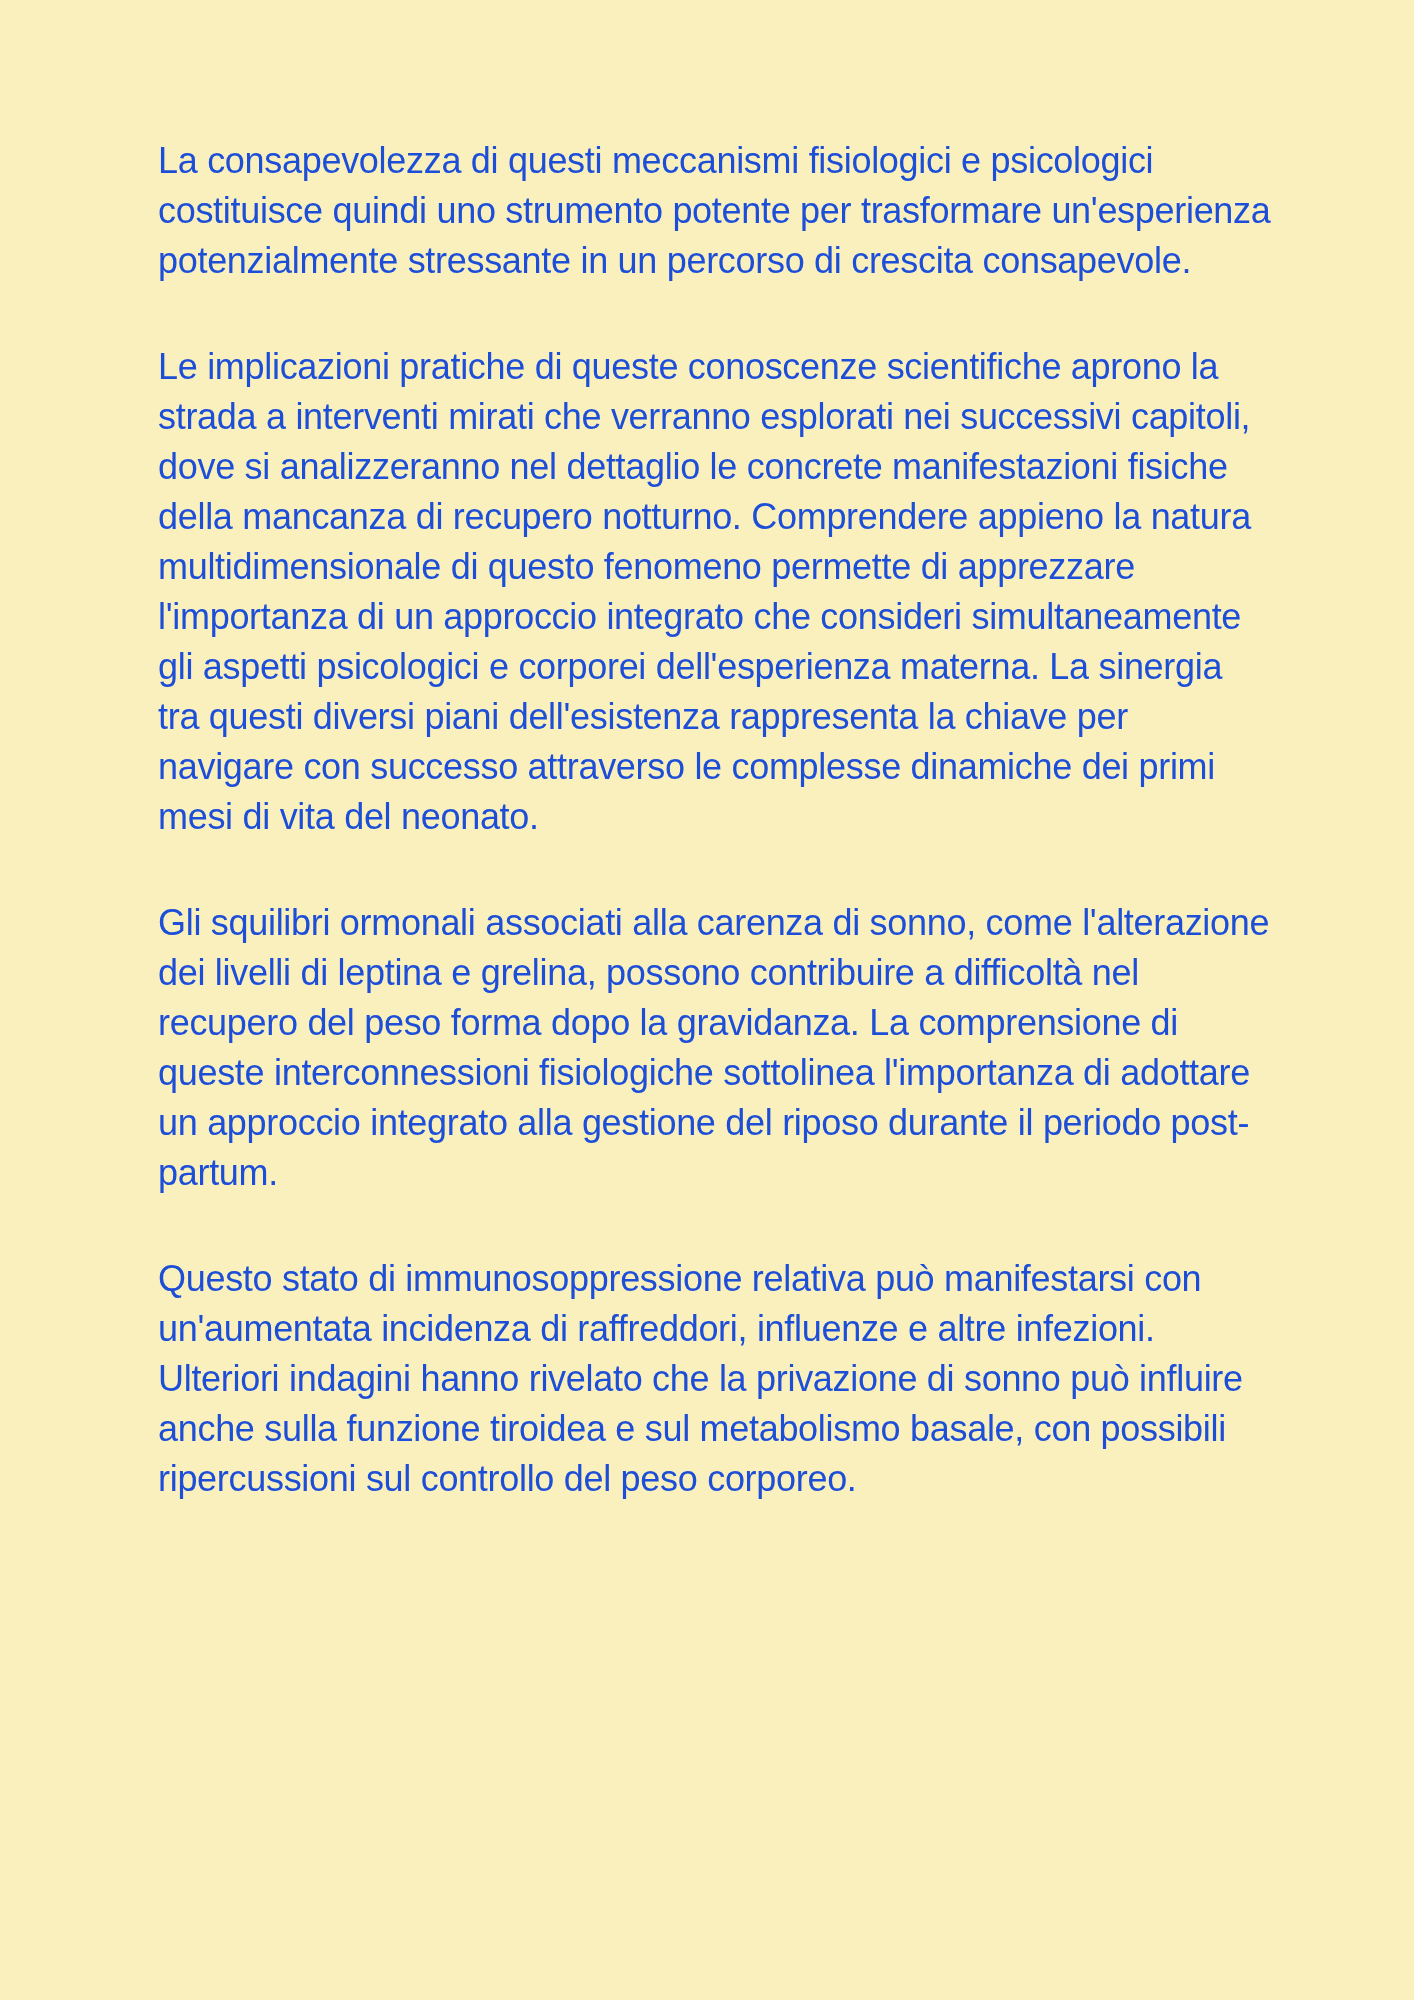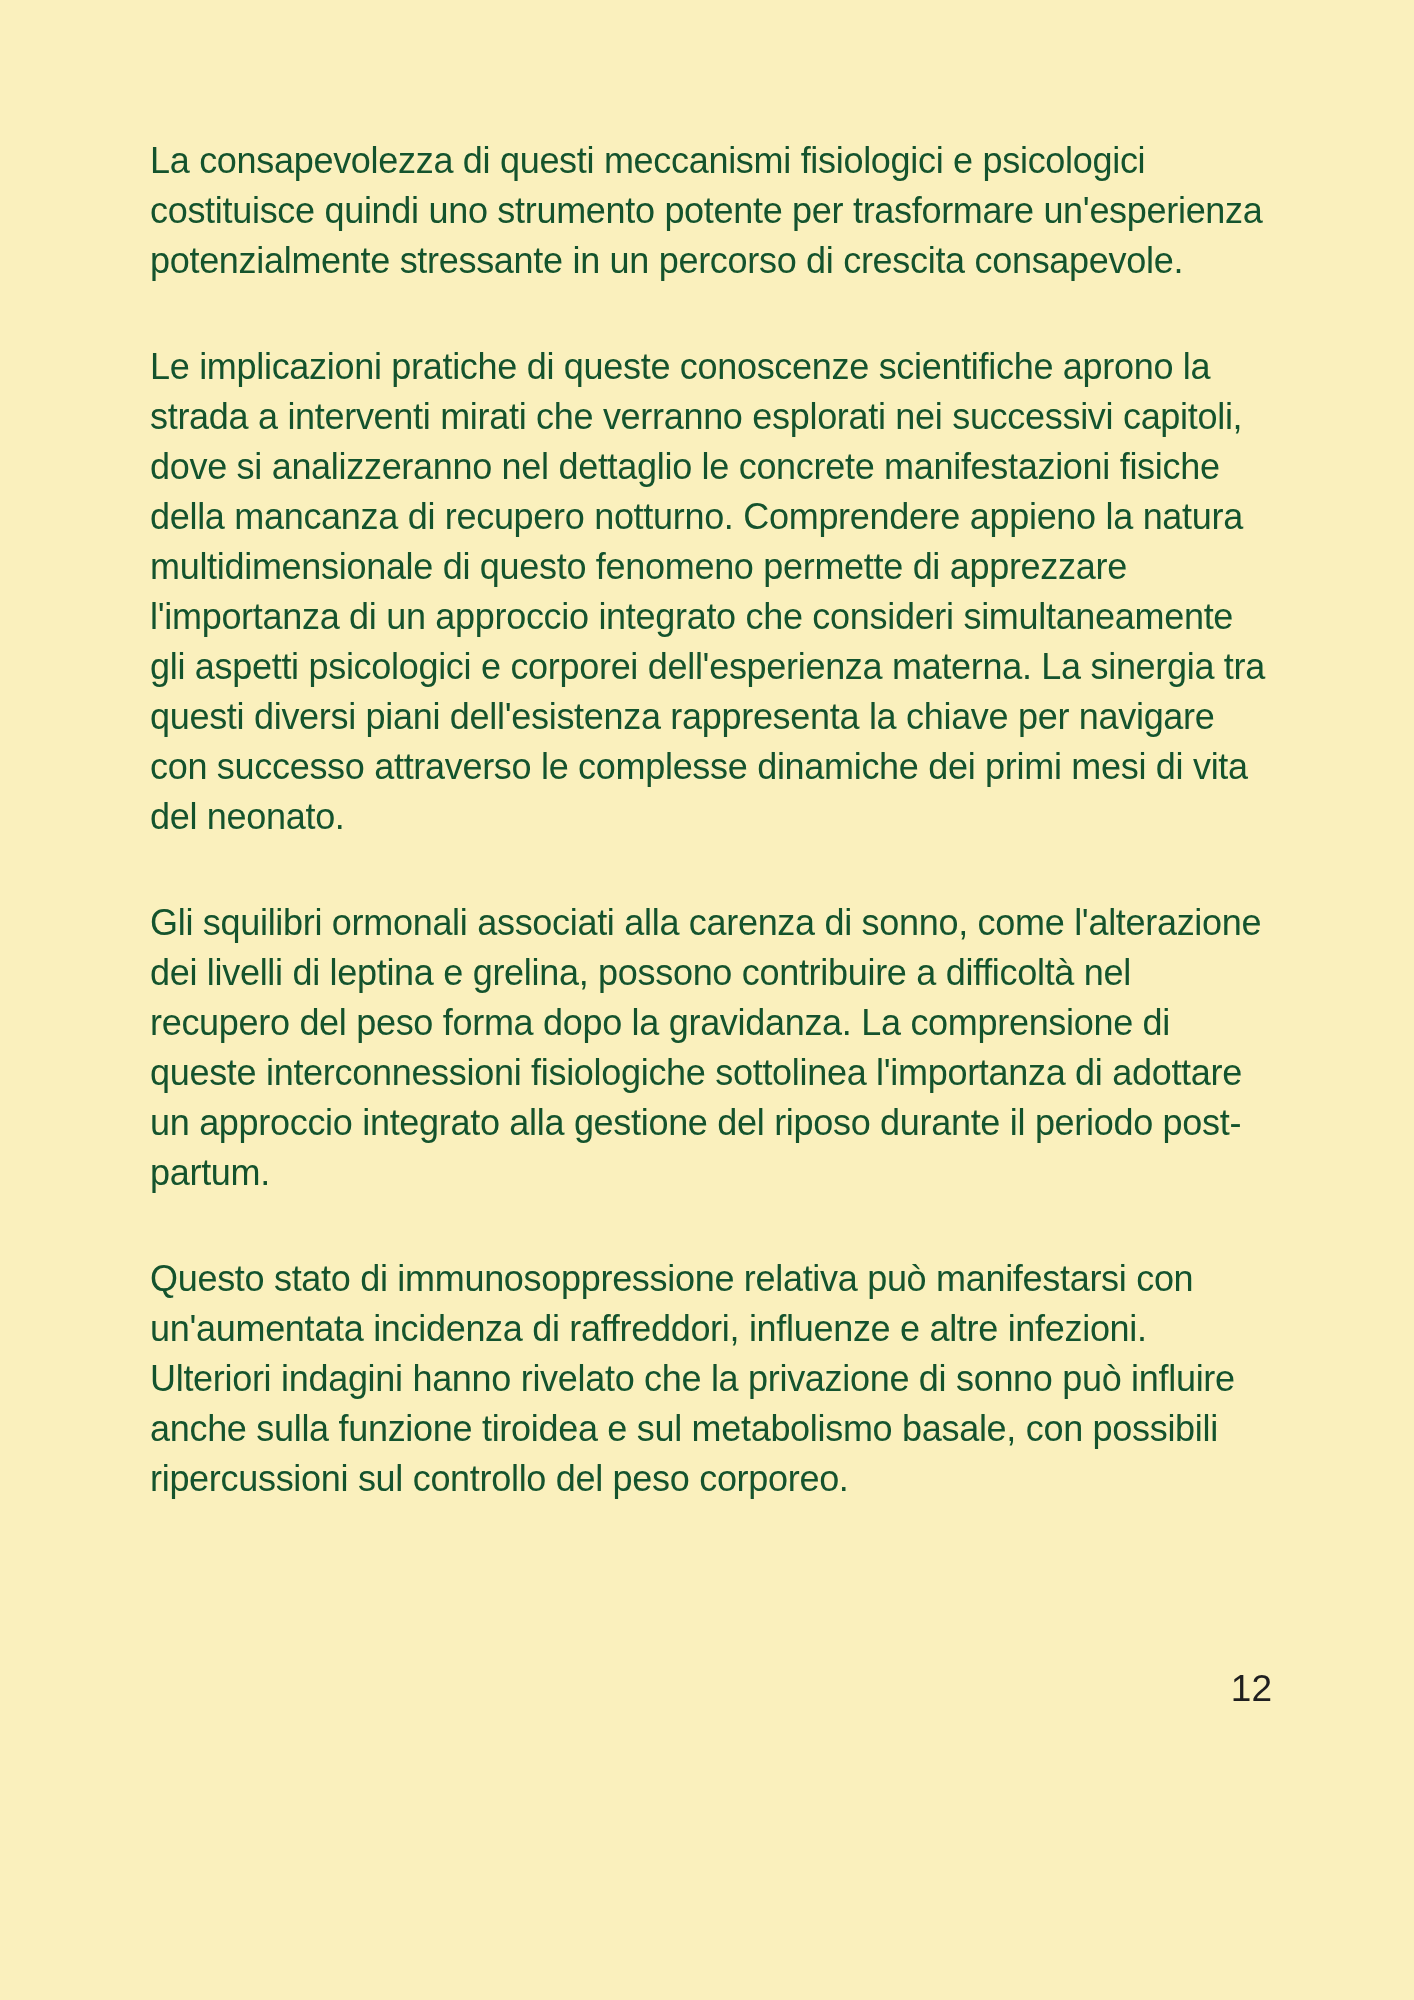--- a/index.html
+++ b/index.html
@@ -15,37 +15,36 @@
     overflow: hidden;
   }
   .page {
     position: relative;
     box-sizing: border-box;
     width: 1414px;
     height: 2000px;
     padding: 136px 142px 0 142px;
   }
   .body-text {
-    margin: 0 0 56px 8px;
+    margin: 0 0 56px 16px;
     font-size: 36px;
     line-height: 50px;
     letter-spacing: -0.3px;
-    color: #14532d;
+    color: #1d4ed8;
     text-align: left;
   }
   .page-number {
     margin-top: 160px;
     font-size: 37px;
     line-height: 50px;
     color: #1F1F1F;
     text-align: right;
   }
 </style>
 </head>
 <body>
 
 <main class="page">
   <p class="body-text">La consapevolezza di questi meccanismi fisiologici e psicologici costituisce quindi uno strumento potente per trasformare un'esperienza potenzialmente stressante in un percorso di crescita consapevole.</p>
   <p class="body-text">Le implicazioni pratiche di queste conoscenze scientifiche aprono la strada a interventi mirati che verranno esplorati nei successivi capitoli, dove si analizzeranno nel dettaglio le concrete manifestazioni fisiche della mancanza di recupero notturno. Comprendere appieno la natura multidimensionale di questo fenomeno permette di apprezzare l'importanza di un approccio integrato che consideri simultaneamente gli aspetti psicologici e corporei dell'esperienza materna. La sinergia tra questi diversi piani dell'esistenza rappresenta la chiave per navigare con successo attraverso le complesse dinamiche dei primi mesi di vita del neonato.</p>
   <p class="body-text">Gli squilibri ormonali associati alla carenza di sonno, come l'alterazione dei livelli di leptina e grelina, possono contribuire a difficoltà nel recupero del peso forma dopo la gravidanza. La comprensione di queste interconnessioni fisiologiche sottolinea l'importanza di adottare un approccio integrato alla gestione del riposo durante il periodo post-partum.</p>
   <p class="body-text">Questo stato di immunosoppressione relativa può manifestarsi con un'aumentata incidenza di raffreddori, influenze e altre infezioni. Ulteriori indagini hanno rivelato che la privazione di sonno può influire anche sulla funzione tiroidea e sul metabolismo basale, con possibili ripercussioni sul controllo del peso corporeo.</p>
-  <div class="page-number">12</div>
 </main>
 
 </body></html>

